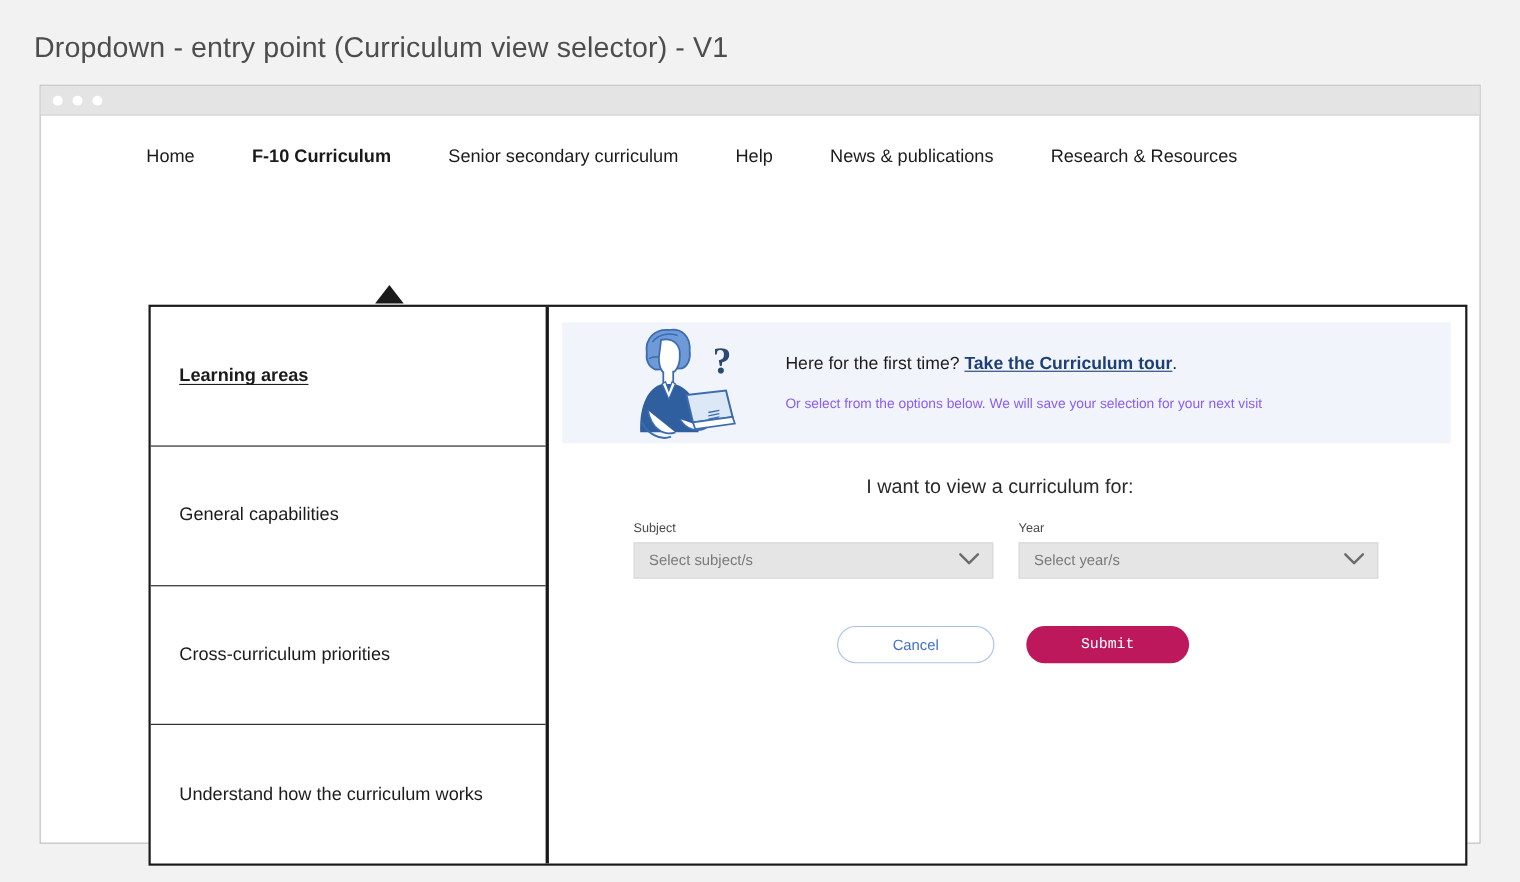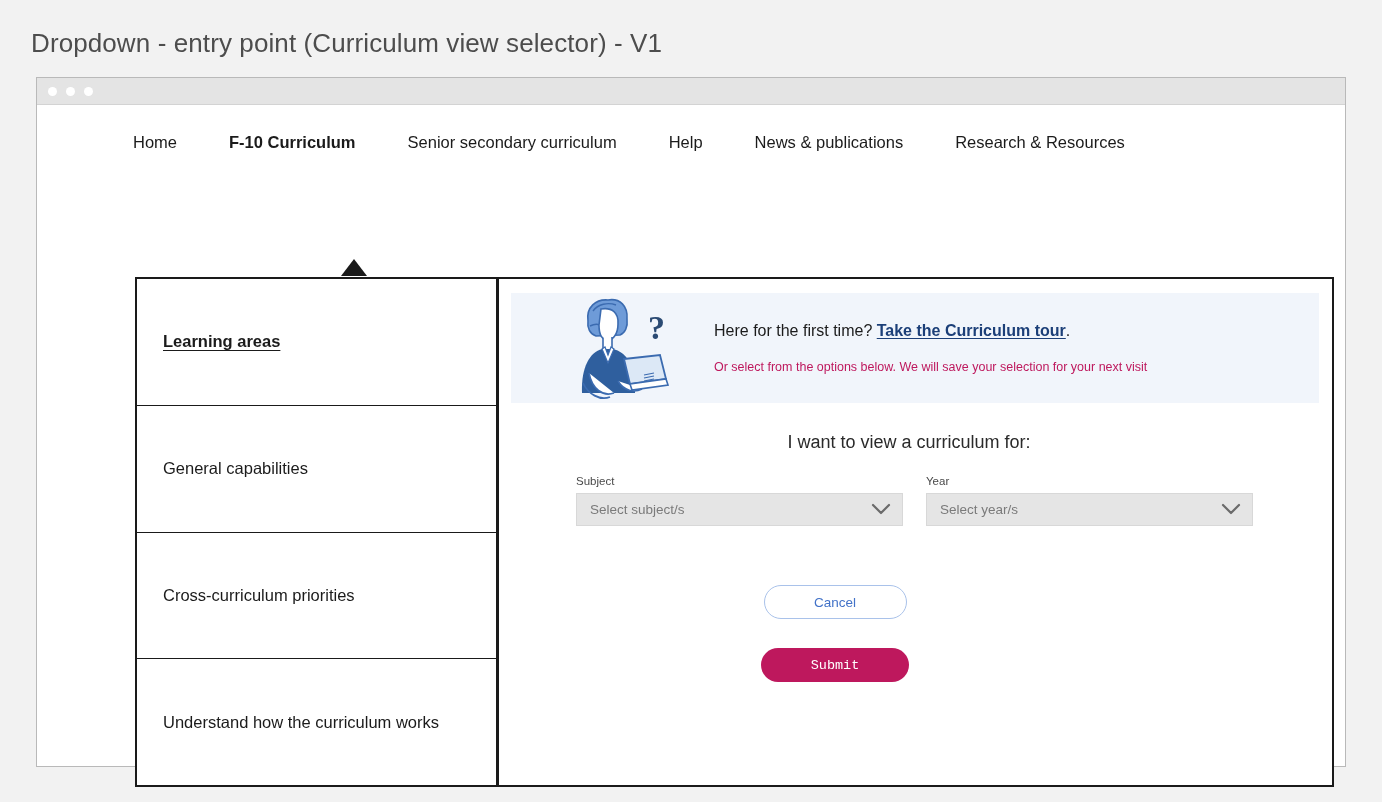--- a/index.html
+++ b/index.html
@@ -159,21 +159,21 @@
   }
   .banner-link {
     color: #1c3f78;
     font-weight: bold;
     text-decoration: underline;
     text-underline-offset: 2px;
     cursor: pointer;
   }
   .banner-sub {
     font-size: 12.5px;
-    color: #be185d;
+    color: #8b5cf6;
     white-space: nowrap;
   }
 
   
   .prompt {
     position: absolute;
     top: 153px;
     left: 0;
     width: 820px;
     text-align: center;
@@ -207,26 +207,25 @@
   }
   .select-value {
     font-size: 13.5px;
     color: #7a7a7a;
   }
   .chev { display: block; }
 
   
   .buttons {
     position: absolute;
-    top: 306px;
+    top: 290px;
     left: 262px;
     display: flex;
     align-items: center;
     gap: 29px;
-    flex-direction: column;
   }
   .btn {
     height: 34px;
     border-radius: 18px;
     font-size: 13.5px;
     display: flex;
     align-items: center;
     justify-content: center;
     cursor: pointer;
   }

